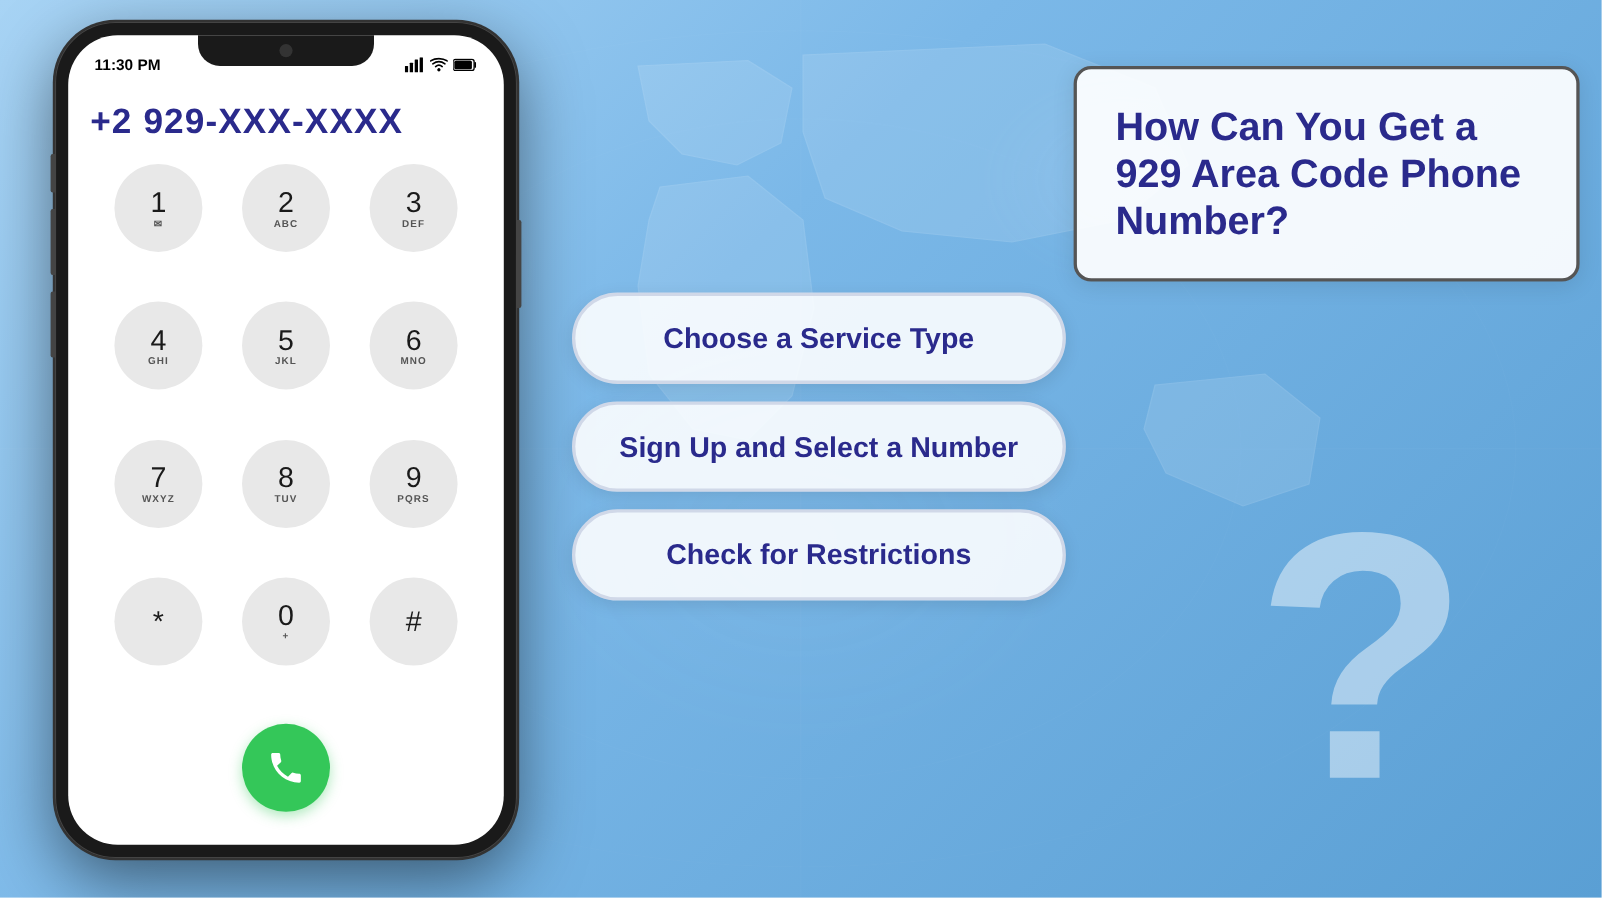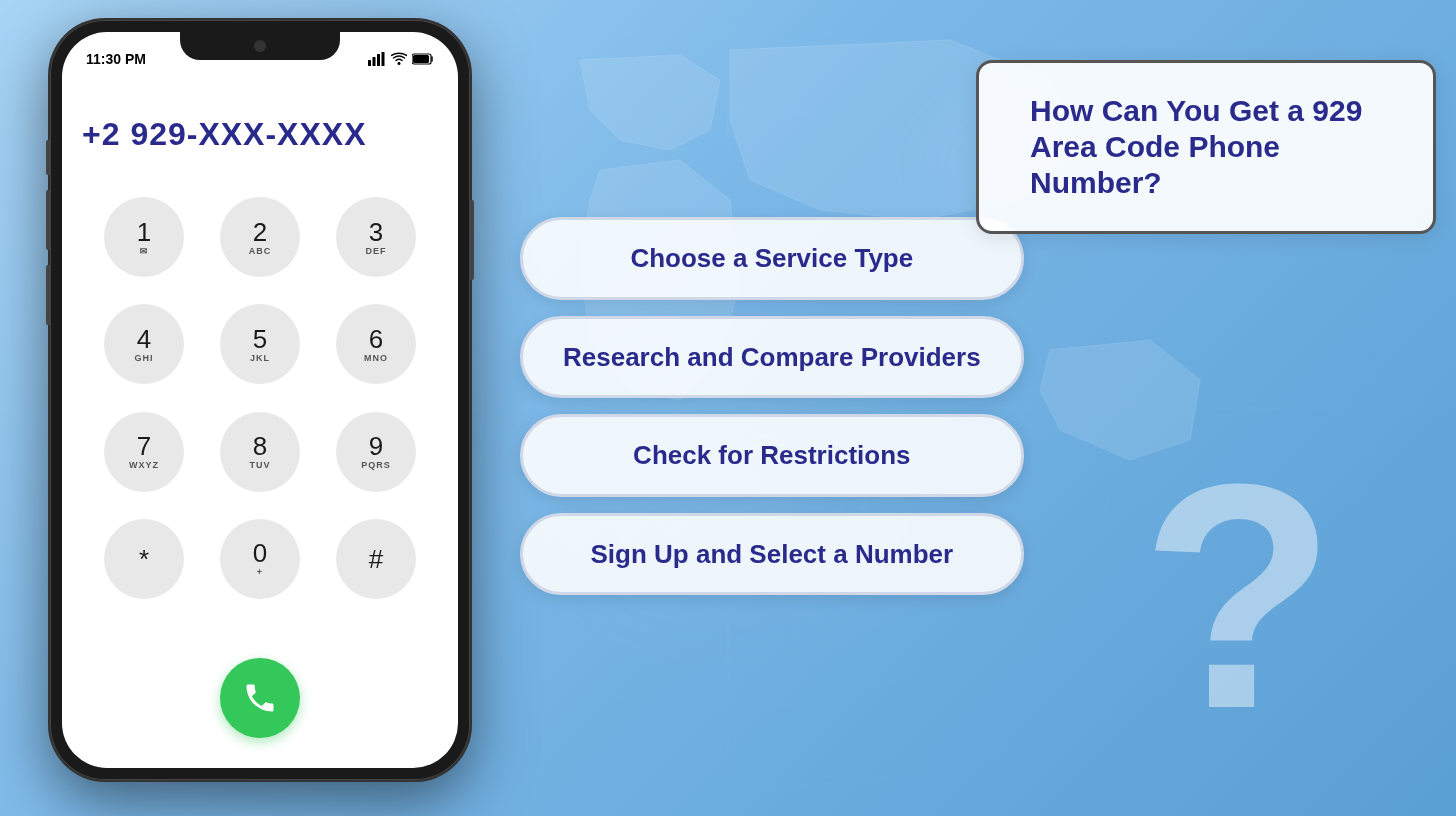--- a/index.html
+++ b/index.html
@@ -69,21 +69,20 @@
     }
 
     .phone-screen {
       width: 100%;
       height: 100%;
       background: white;
       border-radius: 45px;
       overflow: hidden;
       display: flex;
       flex-direction: column;
-      gap: 24px;
     }
 
     
     .phone-notch {
       position: absolute;
       top: 12px;
       left: 50%;
       transform: translateX(-50%);
       width: 160px;
       height: 28px;
@@ -258,25 +257,24 @@
       background: rgba(255,255,255,0.92);
       border: 3px solid #555;
       border-radius: 16px;
       padding: 30px 35px;
       max-width: 460px;
       z-index: 3;
       box-shadow: 0 4px 20px rgba(0,0,0,0.1);
     }
 
     .heading-text {
-      font-size: 30px;
+      font-size: 36px;
       font-weight: 900;
       color: #2a2a8c;
       line-height: 1.2;
-      margin-left: 16px;
     }
 
     
     .side-btn-left {
       position: absolute;
       left: -4px;
       top: 120px;
       width: 4px;
       height: 35px;
       background: #444;
@@ -452,22 +450,19 @@
 <div class="heading-box">
   <h1 class="heading-text">How Can You Get a 929 Area Code Phone Number?</h1>
 </div>
 
 <div class="content-area">
   <div class="steps-column">
     <div class="step-btn">
       <span class="step-btn-text">Choose a Service Type</span>
     </div>
     <div class="step-btn">
-      <span class="step-btn-text">Research and Compare Providers</span>
+      <span class="step-btn-text">Sign Up and Select a Number</span>
     </div>
     <div class="step-btn">
       <span class="step-btn-text">Check for Restrictions</span>
     </div>
-    <div class="step-btn">
-      <span class="step-btn-text">Sign Up and Select a Number</span>
-    </div>
   </div>
 </div>
 
 </body></html>

